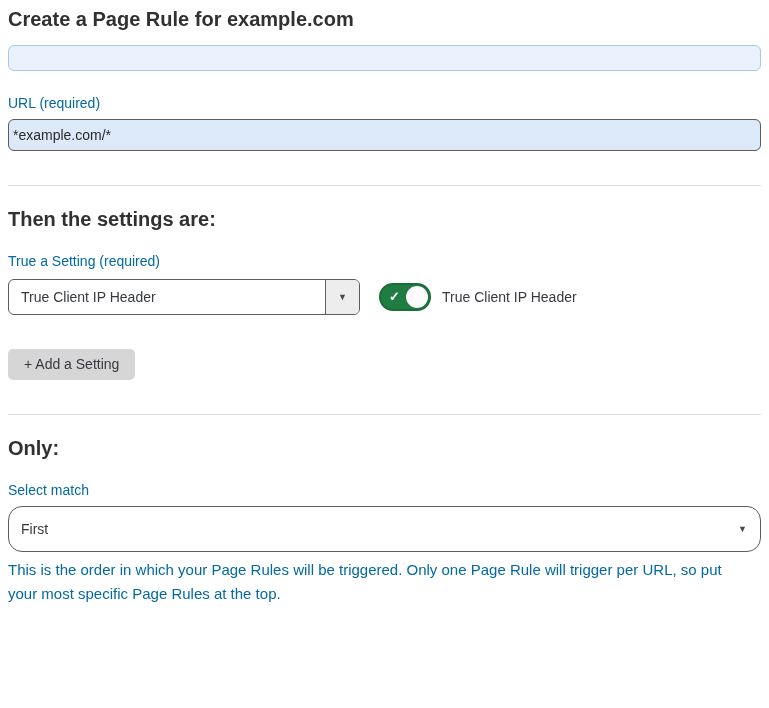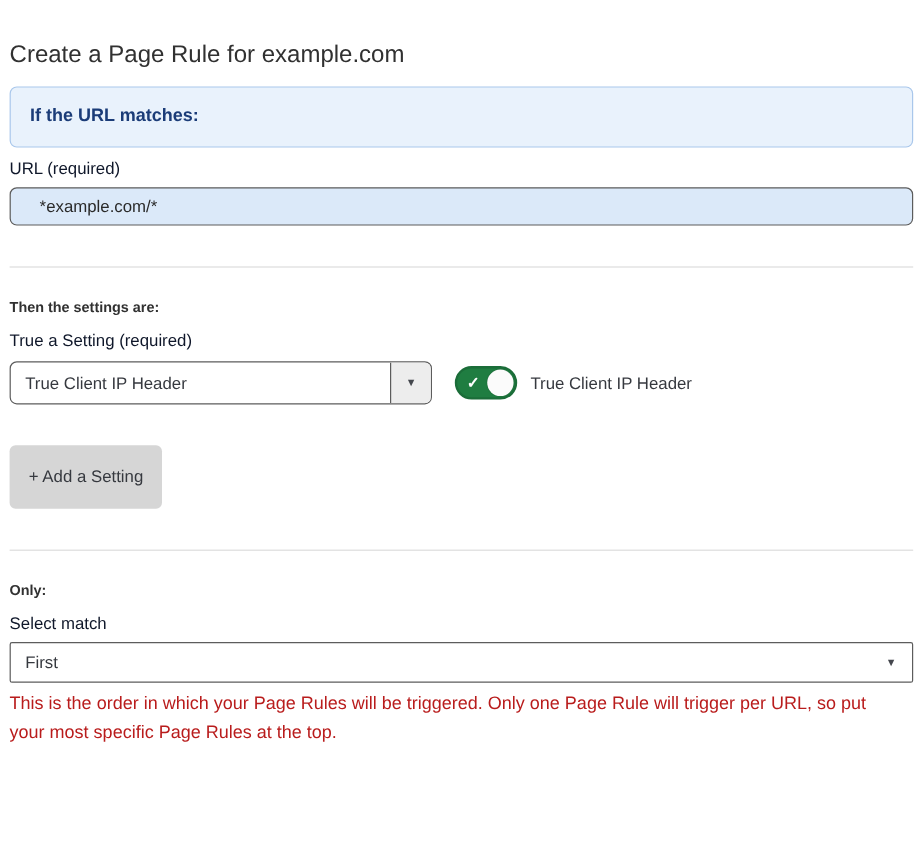--- a/index.html
+++ b/index.html
@@ -6,25 +6,24 @@
   html, body { background: #ffffff; }
   body {
     width: 769px;
     min-height: 708px;
     font-family: "Liberation Sans", sans-serif;
     color: #36393f;
     padding: 6px 8px 14px 8px;
   }
   .page-title {
     font-size: 20px;
-    font-weight: 400;
+    font-weight: 700;
     color: #313131;
     line-height: 26px;
     margin-bottom: 13px;
-    margin-top: 27px;
   }
   .info-box {
     background: #e9f2fc;
     border: 1px solid #a9c7eb;
     border-radius: 6px;
     padding: 12px 16px;
     color: #1b3c78;
     font-size: 15px;
     line-height: 24px;
   }
@@ -32,44 +31,44 @@
     font-weight: 700;
     margin-bottom: 1px;
   }
   .info-box a.info-link {
     color: #2c5cc5;
     text-decoration: underline;
     cursor: pointer;
   }
   .field-label {
     font-size: 14px;
-    color: #0f172a;
-    margin-top: 8px;
+    color: #0369a1;
+    margin-top: 23px;
     line-height: 18px;
   }
   .url-input {
     display: block;
     width: 100%;
     margin-top: 7px;
     height: 32px;
     background: #dbe9f9;
     border: 1px solid #5c5c5c;
     border-radius: 6px;
-    padding: 0 24px;
+    padding: 0 4px;
     font-family: "Liberation Sans", sans-serif;
     font-size: 14px;
     color: #2a2a2a;
   }
   hr.divider {
     border: none;
     border-top: 1px solid #dcdcdc;
     margin-top: 34px;
   }
   .section-heading {
-    font-size: 12px;
+    font-size: 20px;
     font-weight: 700;
     color: #313131;
     margin-top: 23px;
     line-height: 20px;
   }
   .setting-row {
     display: flex;
     align-items: center;
     margin-top: 9px;
     text-align: center;
@@ -139,68 +138,67 @@
     font-size: 14px;
     color: #36393f;
   }
   .btn {
     display: inline-block;
     border: none;
     border-radius: 5px;
     font-family: "Liberation Sans", sans-serif;
     font-size: 14px;
     line-height: 17px;
-    padding: 18px 16px;
+    padding: 7px 16px;
     cursor: pointer;
   }
   .btn-gray {
     background: #d6d6d6;
     color: #36393f;
   }
   .add-setting-btn { margin-top: 34px; }
   .order-select {
     position: relative;
     width: 100%;
-    height: 34px;
+    height: 46px;
     border: 1px solid #5c5c5c;
-    border-radius: 2px;
+    border-radius: 14px;
     background: #ffffff;
     display: flex;
     align-items: center;
     padding: 0 30px 0 12px;
     font-size: 14px;
     color: #36393f;
     margin-top: 7px;
     cursor: pointer;
   }
   .order-select .select-caret {
     position: absolute;
     right: 13px;
     top: 50%;
     transform: translateY(-50%);
     font-size: 9px;
     color: #44474d;
   }
   .help-text {
     font-size: 15px;
-    color: #b91c1c;
+    color: #0369a1;
     line-height: 24px;
     margin-top: 6px;
     max-width: 740px;
   }
 </style>
 </head>
 <body>
 
 
 
 <h1 class="page-title">Create a Page Rule for example.com</h1>
 
 <div class="info-box">
-  <div class="info-heading">If the URL matches:</div>
 </div>
 
 <div class="field-label">URL (required)</div>
 <input class="url-input" type="text" value="*example.com/*" style="">
 
 <hr class="divider">
 
 <div class="section-heading">Then the settings are:</div>
 
 <div class="field-label">True a Setting (required)</div>

